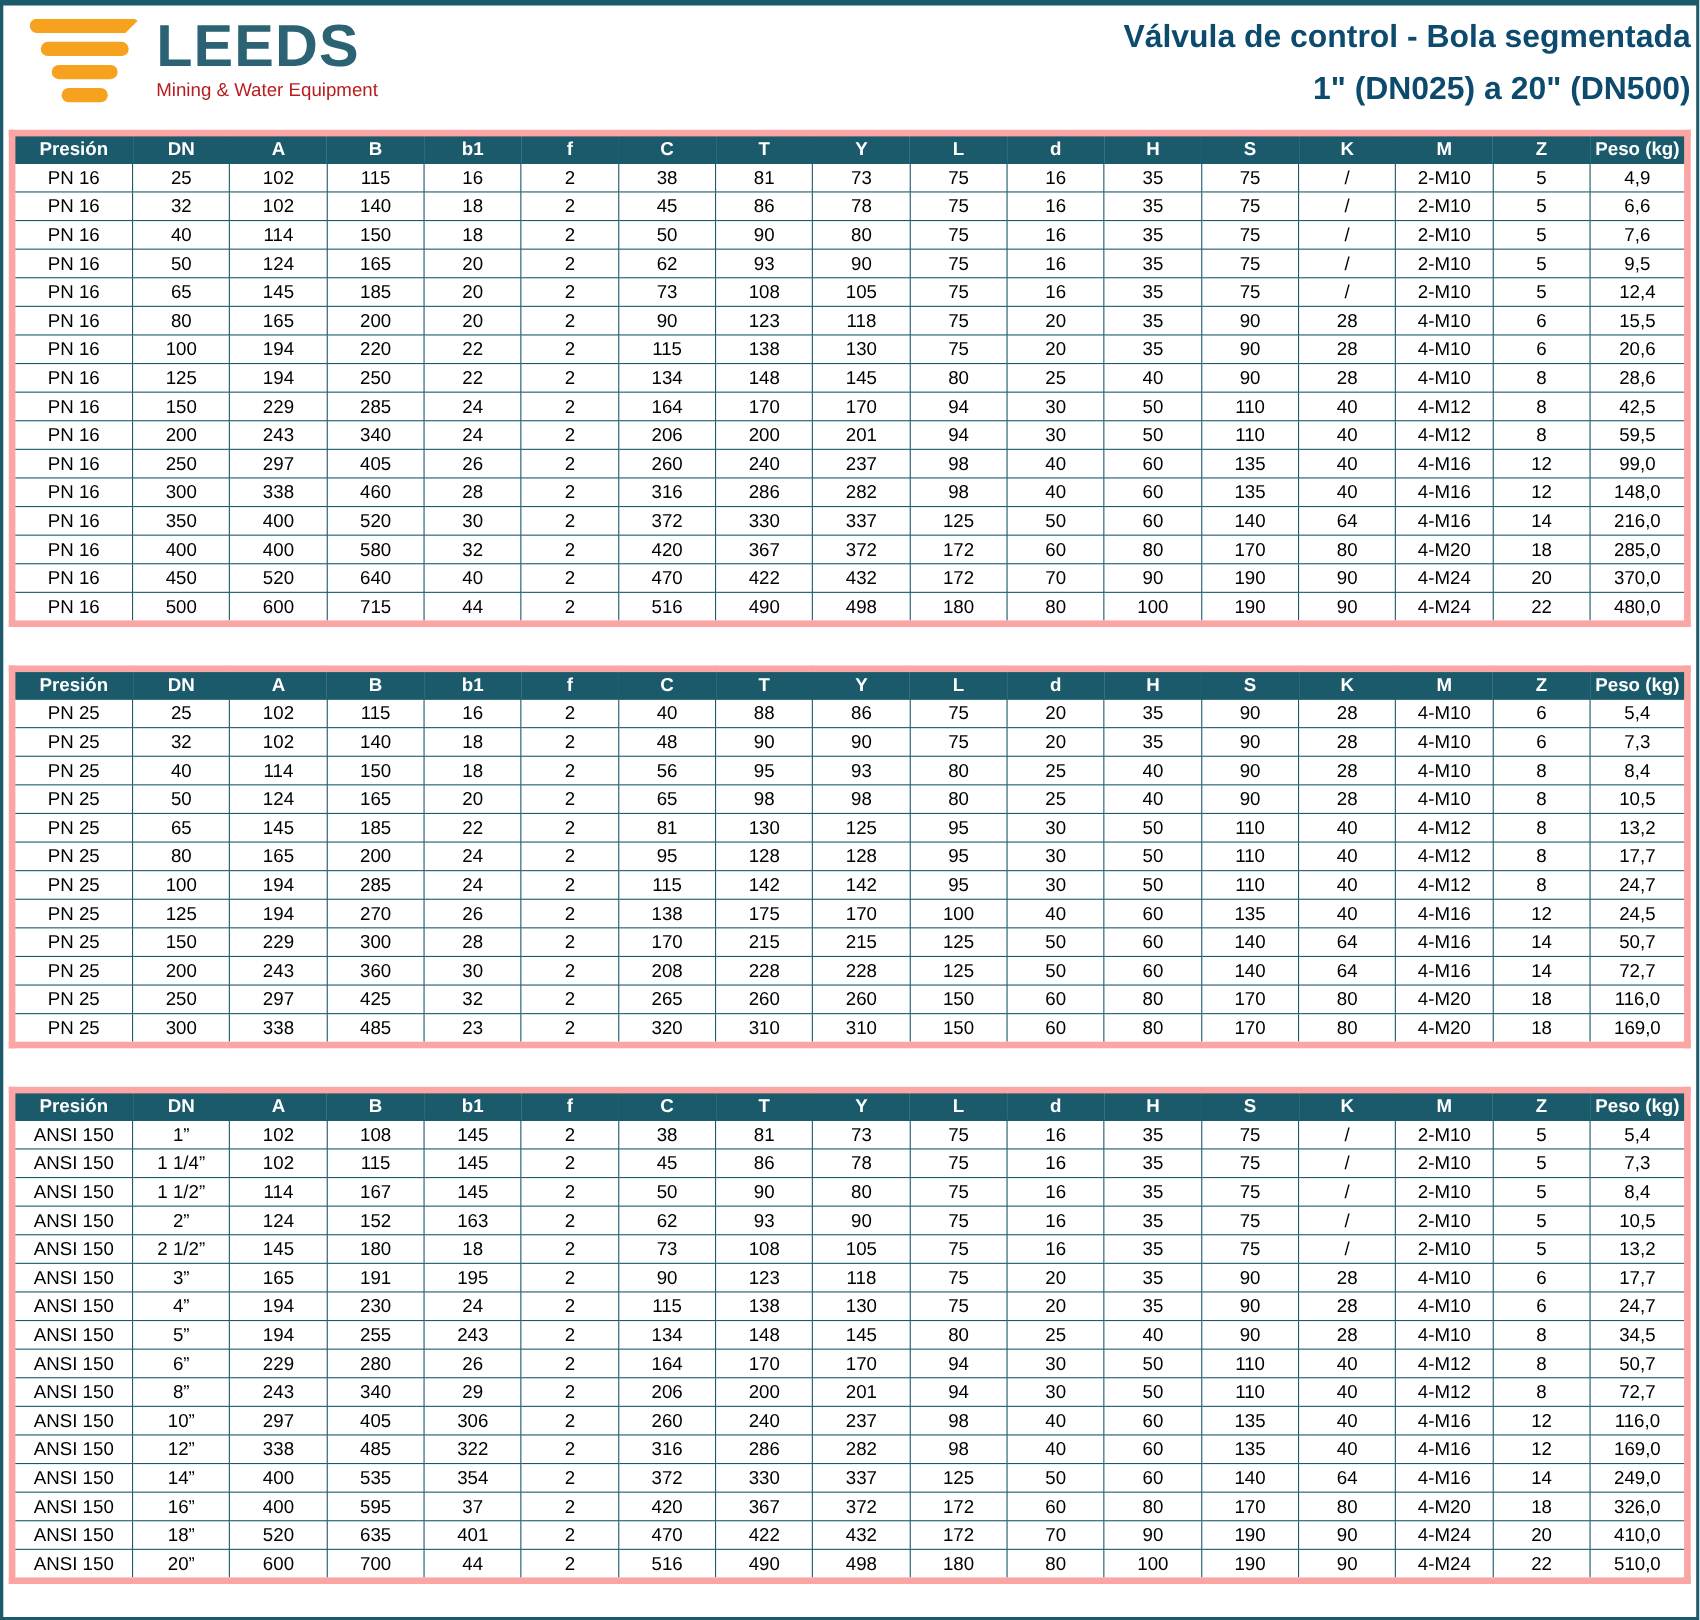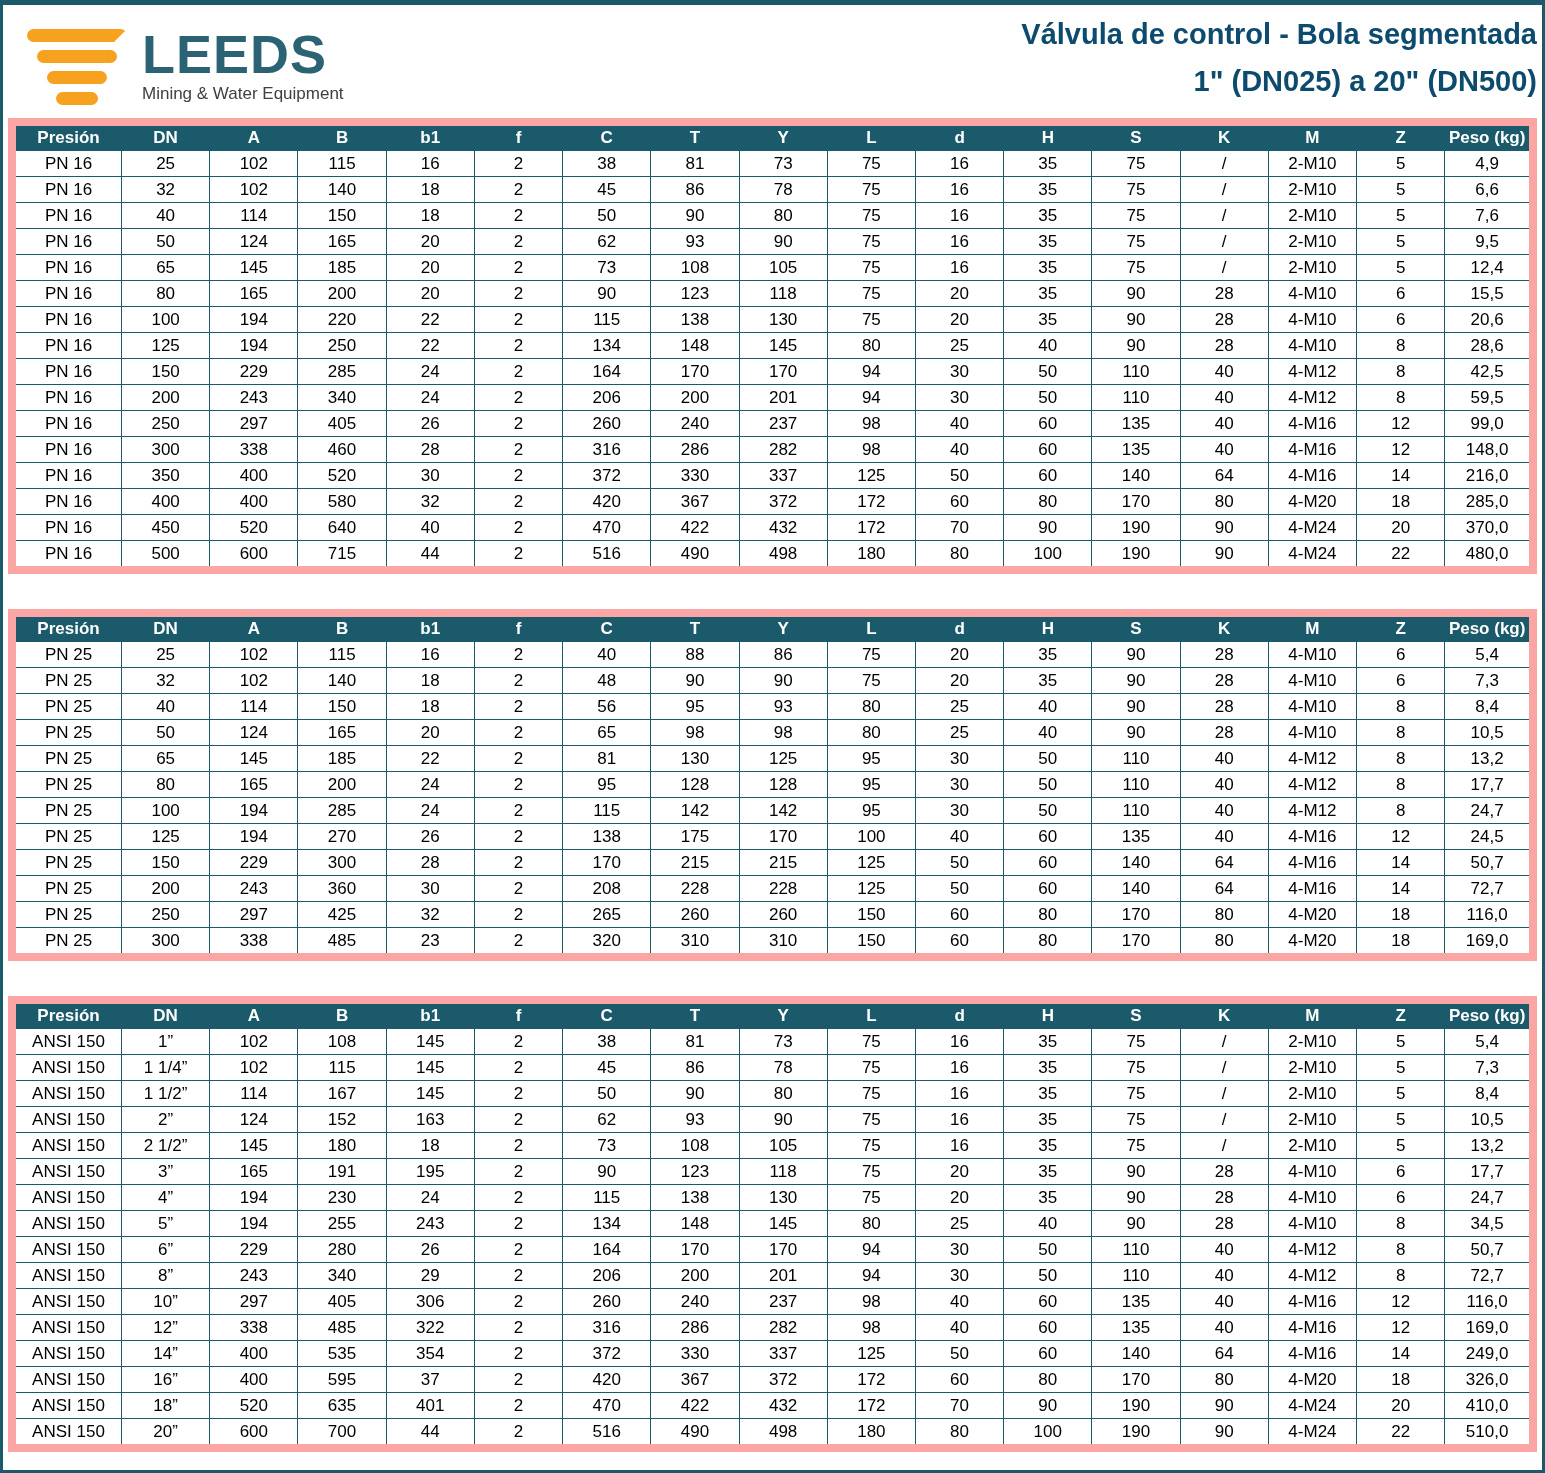--- a/index.html
+++ b/index.html
@@ -4,38 +4,38 @@
 <style>
   html,body{margin:0;padding:0;background:#ffffff;}
   body{font-family:"Liberation Sans",sans-serif;}
   .page{
     width:1545px;height:1473px;box-sizing:border-box;
     border:3px solid #1a5a6b;border-top-width:5px;
     background:#ffffff;padding:0 5px;overflow:hidden;
   }
   
   .top-header{position:relative;height:113px;}
-  .logo{position:absolute;left:18px;top:20px;display:flex;align-items:center;gap:14px;}
+  .logo{position:absolute;left:18px;top:8px;display:flex;align-items:center;gap:14px;}
   .logo-mark{width:102px;display:flex;flex-direction:column;align-items:center;gap:8px;padding-top:4px;}
   .logo-bar{background:#f7a21e;height:13px;border-radius:7px;}
   .logo-bar.b1{width:100px;clip-path:polygon(0 0,100% 0,87% 100%,0 100%);}
   .logo-bar.b2{width:80px;}
   .logo-bar.b3{width:60px;}
   .logo-bar.b4{width:42px;}
   .logo-text{display:flex;flex-direction:column;}
   .logo-name{font-size:54px;font-weight:bold;color:#2b6374;letter-spacing:1px;line-height:56px;}
-  .logo-tagline{font-size:17px;color:#404040;margin-top:2px;}
+  .logo-tagline{font-size:17px;color:#b91c1c;margin-top:2px;}
   .doc-title{
     position:absolute;left:0;right:0;top:6px;text-align:right;
     color:#0c4a6e;font-weight:bold;font-size:29px;line-height:47px;
   }
   
   table.spec-table{
     width:100%;border-collapse:collapse;table-layout:fixed;
-    border:8px solid #fca5a5;margin-bottom:35px;
+    border:6px solid #fca5a5;margin-bottom:35px;
   }
   table.spec-table:last-child{margin-bottom:0;}
   table.spec-table th{
     background:#1a5a6b;color:#ffffff;font-weight:bold;font-size:17px;
     height:24px;padding:0;border:1px solid #1a5a6b;text-align:center;
   }
   table.spec-table td{
     border:1px solid #1a5a6b;text-align:center;color:#000000;
     font-size:17px;height:25px;padding:0;white-space:nowrap;
   }

